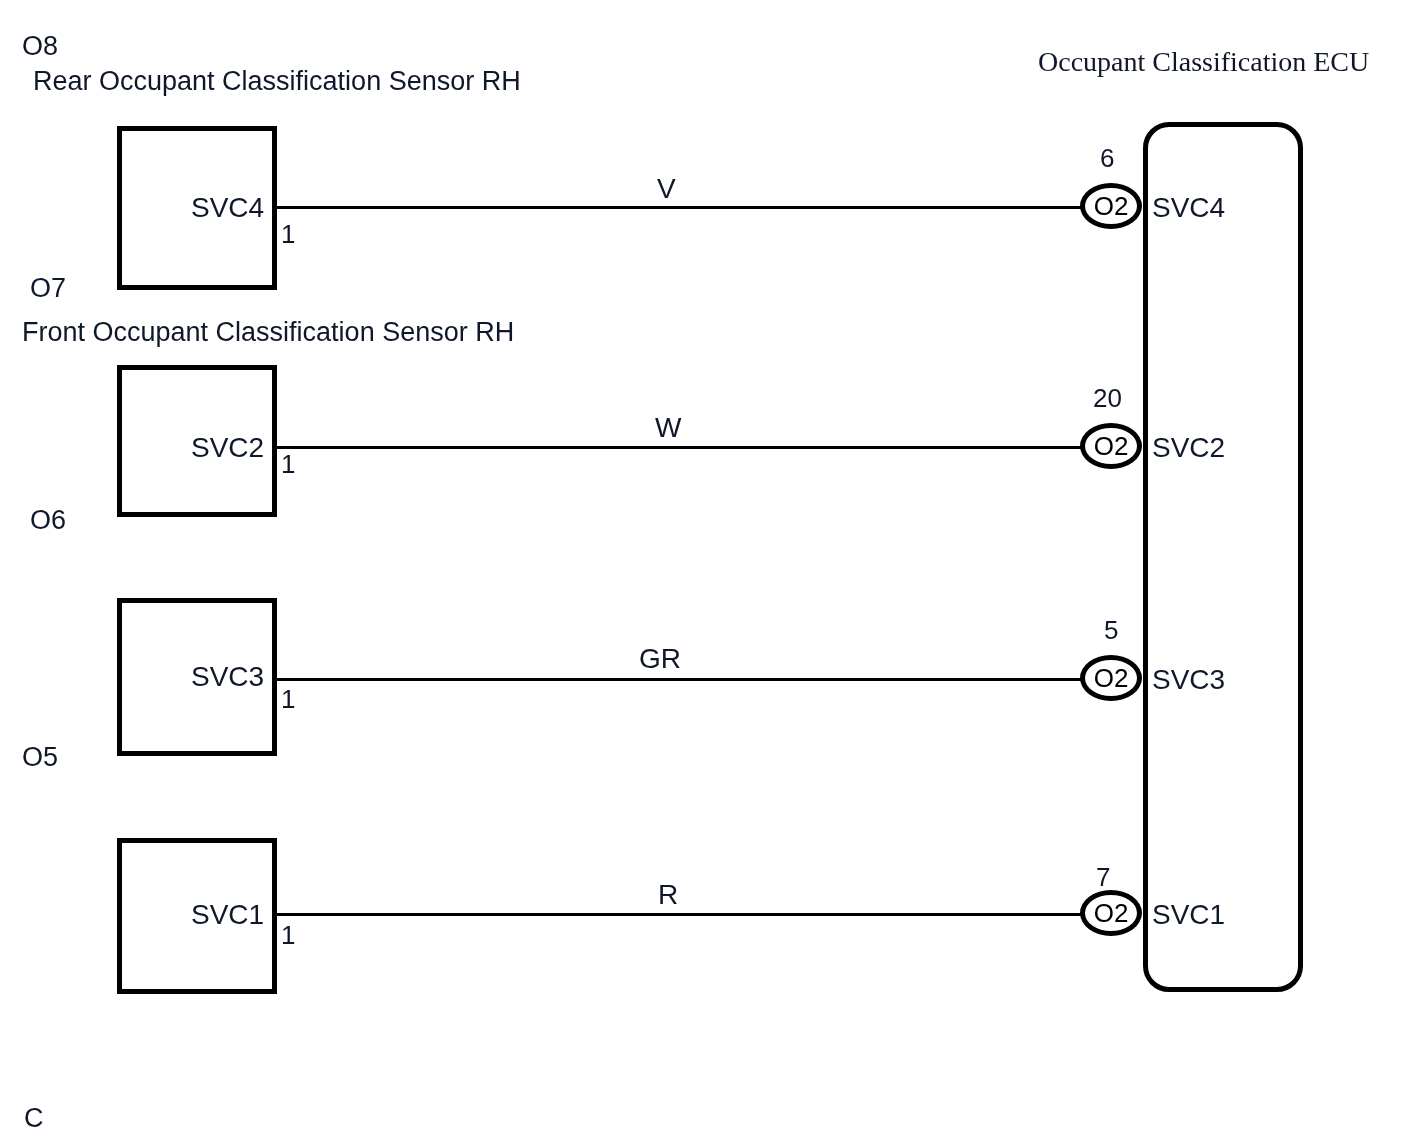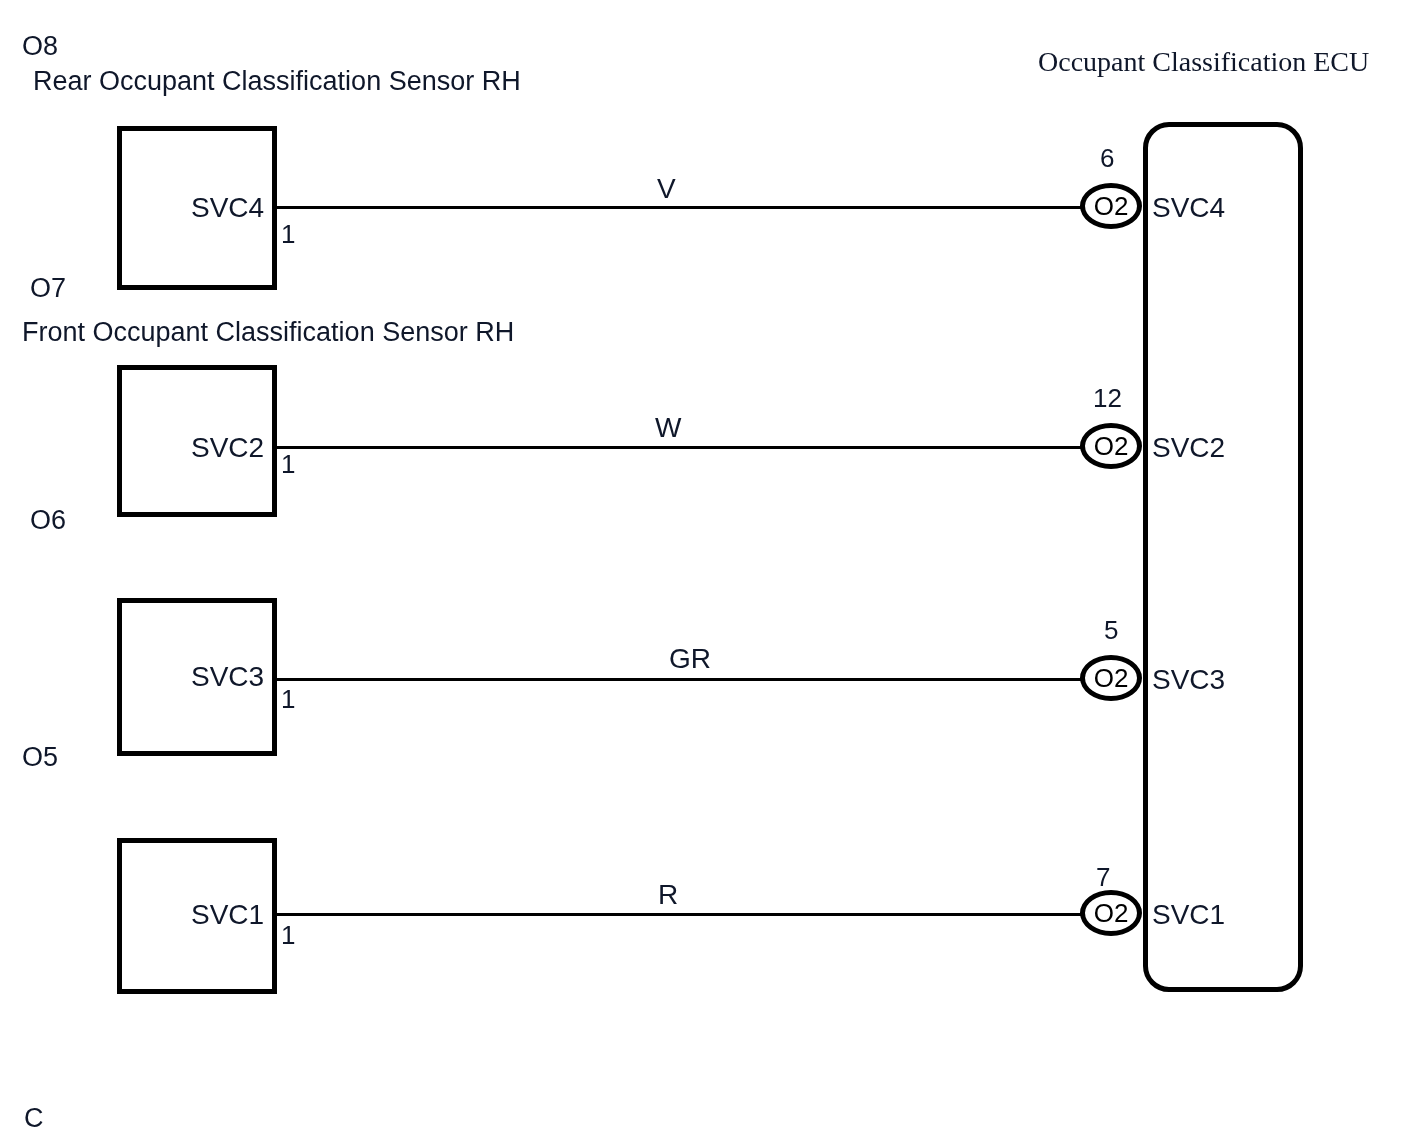--- a/index.html
+++ b/index.html
@@ -108,34 +108,34 @@
   <div class="txt code-label" style="left:22px; top:275px;margin-left:8px;">O7</div>
   <div class="txt name-label" style="left:22px; top:319px;">Front Occupant Classification Sensor RH</div>
 
   <div class="conn-box" style="left:117px; top:365px; width:160px; height:152px;"></div>
   <div class="txt port-label" style="left:191px; top:434px;">SVC2</div>
   <div class="txt pin-num" style="left:281px; top:451px;">1</div>
 
   <div class="wire" style="left:277px; top:446px; width:805px;"></div>
   <div class="txt wire-label" style="left:655px; top:414px;">W</div>
 
-  <div class="txt pin-num" style="left:1093px; top:385px;">12</div>
+  <div class="txt pin-num" style="left:1093px; top:385px;">20</div>
   <div class="terminal" style="left:1080px; top:423px;">
     <span class="term-text">O2</span>
   </div>
   <div class="txt ecu-port" style="left:1152px; top:434px;">SVC2</div>
 
   <div class="txt code-label" style="left:30px; top:507px;">O6</div>
 
   <div class="conn-box" style="left:117px; top:598px; width:160px; height:158px;"></div>
   <div class="txt port-label" style="left:191px; top:663px;">SVC3</div>
   <div class="txt pin-num" style="left:281px; top:686px;">1</div>
 
   <div class="wire" style="left:277px; top:678px; width:805px;"></div>
-  <div class="txt wire-label" style="left:669px; top:645px;">GR</div>
+  <div class="txt wire-label" style="left:639px; top:645px;">GR</div>
 
   <div class="txt pin-num" style="left:1104px; top:617px;">5</div>
   <div class="terminal" style="left:1080px; top:655px;">
     <span class="term-text">O2</span>
   </div>
   <div class="txt ecu-port" style="left:1152px; top:666px;">SVC3</div>
 
   <div class="txt code-label" style="left:22px; top:744px;">O5</div>
 
   <div class="conn-box" style="left:117px; top:838px; width:160px; height:156px;"></div>

